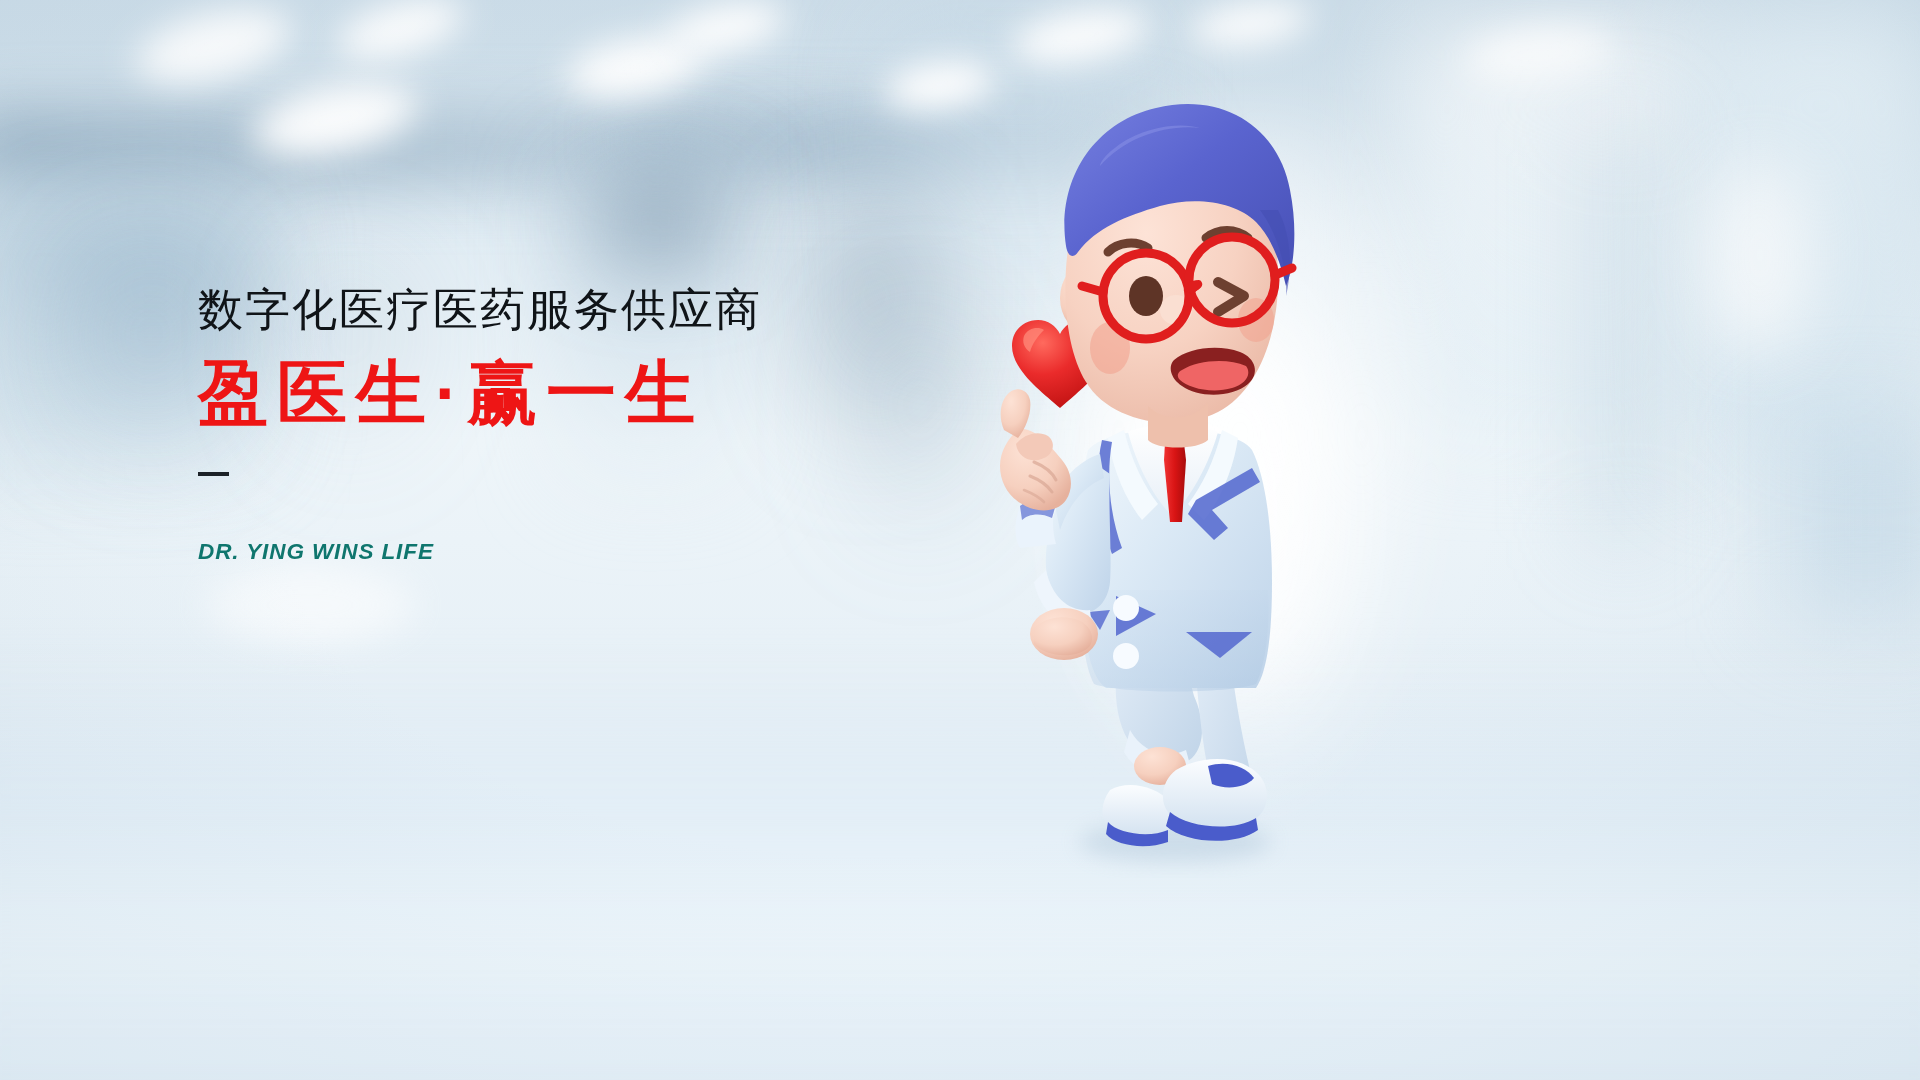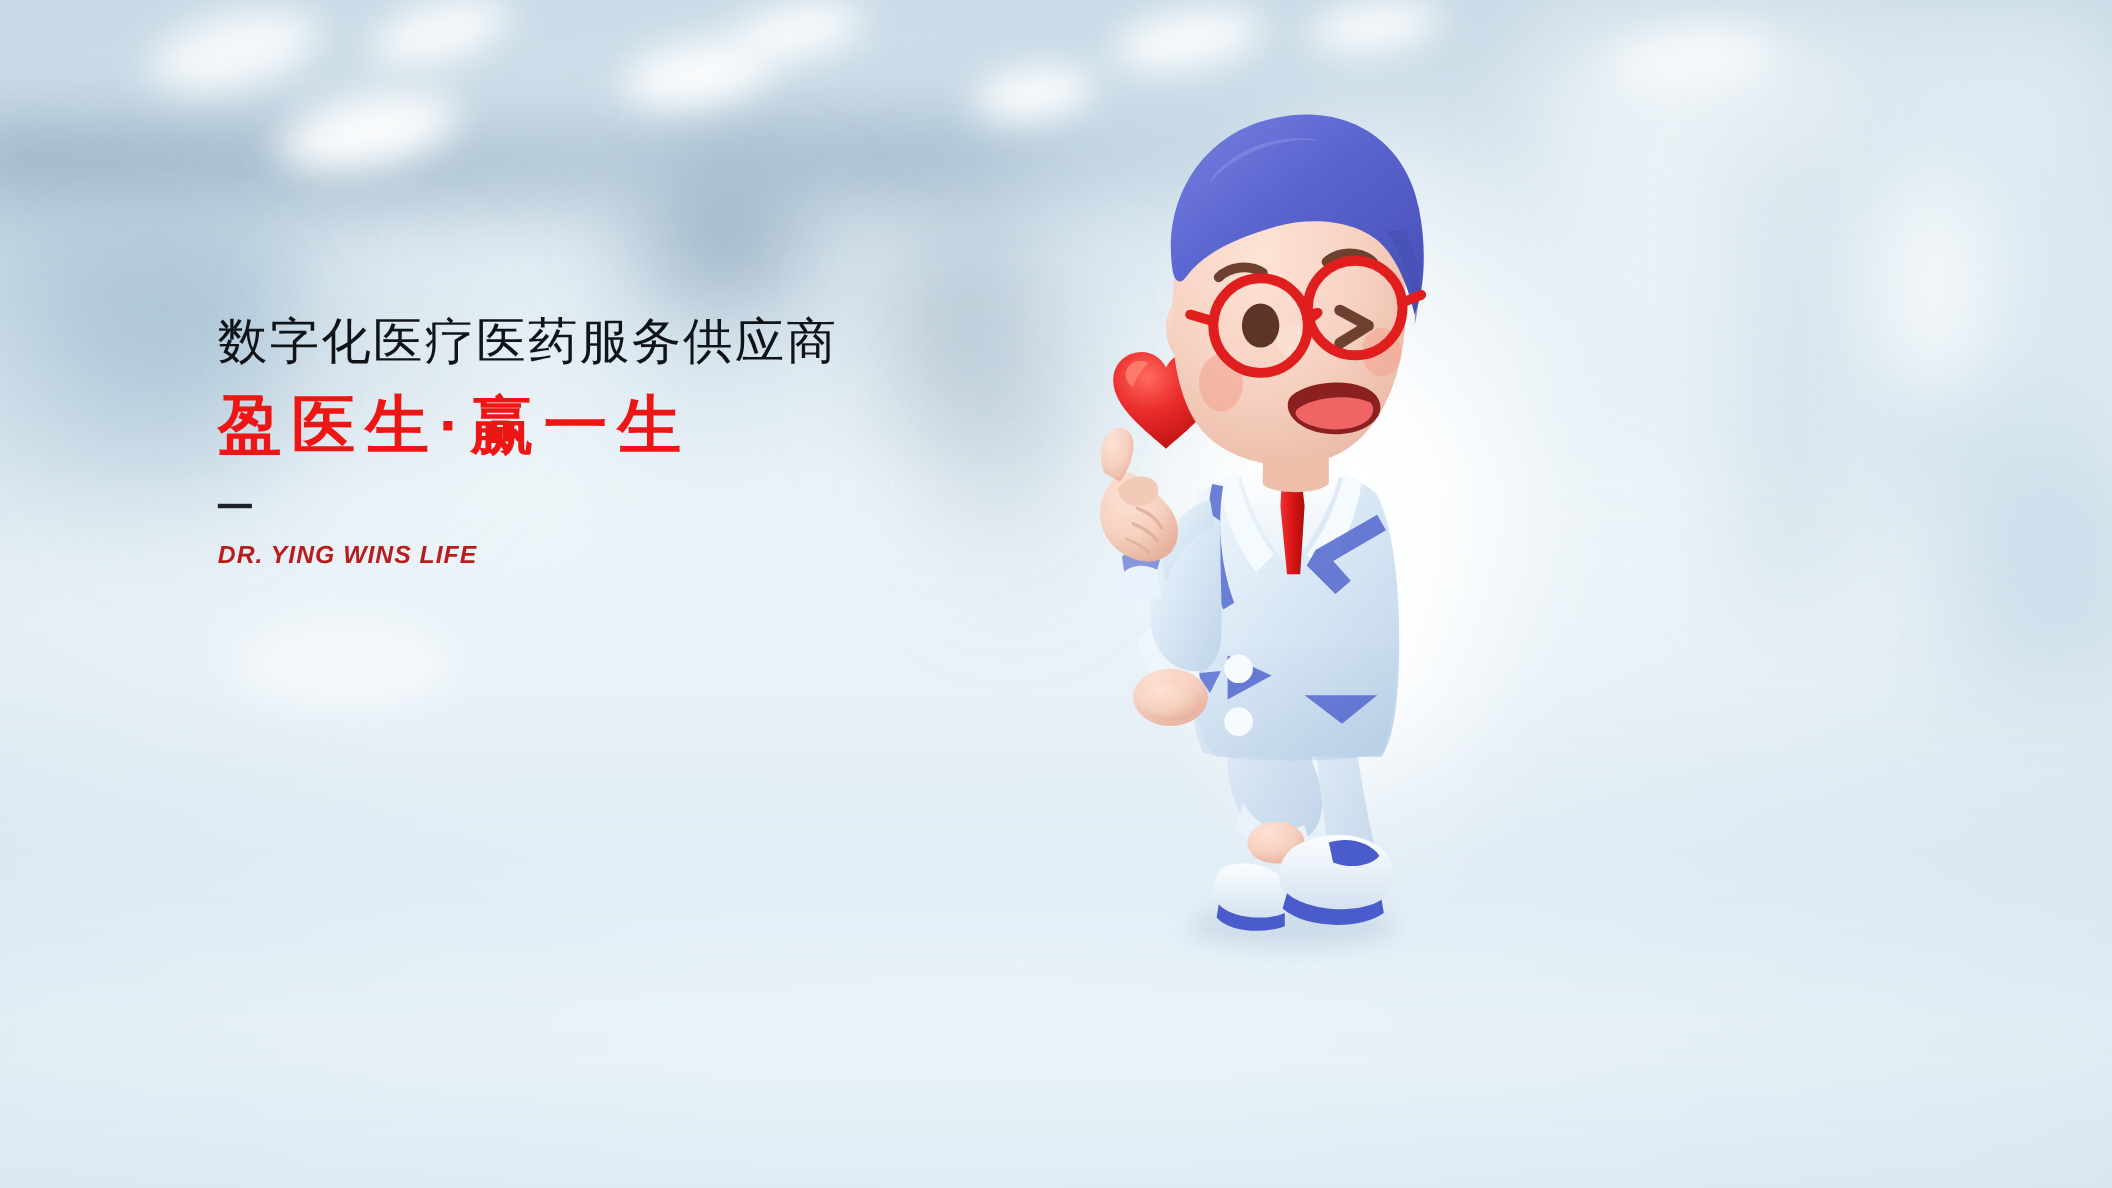--- a/index.html
+++ b/index.html
@@ -74,38 +74,38 @@
   .head-cn {
     font-size:45px;
     line-height:1.18;
     letter-spacing:2px;
     color:#101418;
     font-weight:400;
     white-space:nowrap;
   }
   .head-red {
     margin-top:18px;
-    font-size:58px;
+    font-size:70px;
     line-height:1.14;
     letter-spacing:9px;
     color:#ee1515;
     font-weight:700;
     white-space:nowrap;
   }
   .rule {
     margin-top:38px;
     width:31px; height:4px;
     background:#1c2228;
   }
   .sub-en {
-    margin-top:25px;
+    margin-top:58px;
     font-size:22.5px;
     line-height:1.62;
     letter-spacing:.9px;
-    color:#b91c1c;
+    color:#0f766e;
     font-style:italic;
     font-weight:700;
     white-space:nowrap;
   }
 
   
   #character {
     position:absolute;
     left:960px; top:30px;
     width:420px; height:840px;

